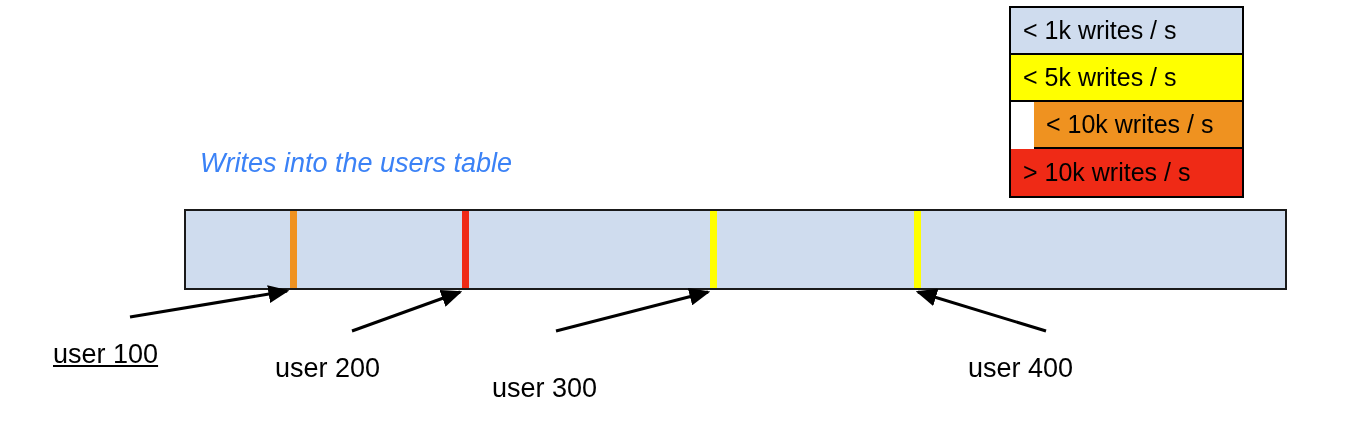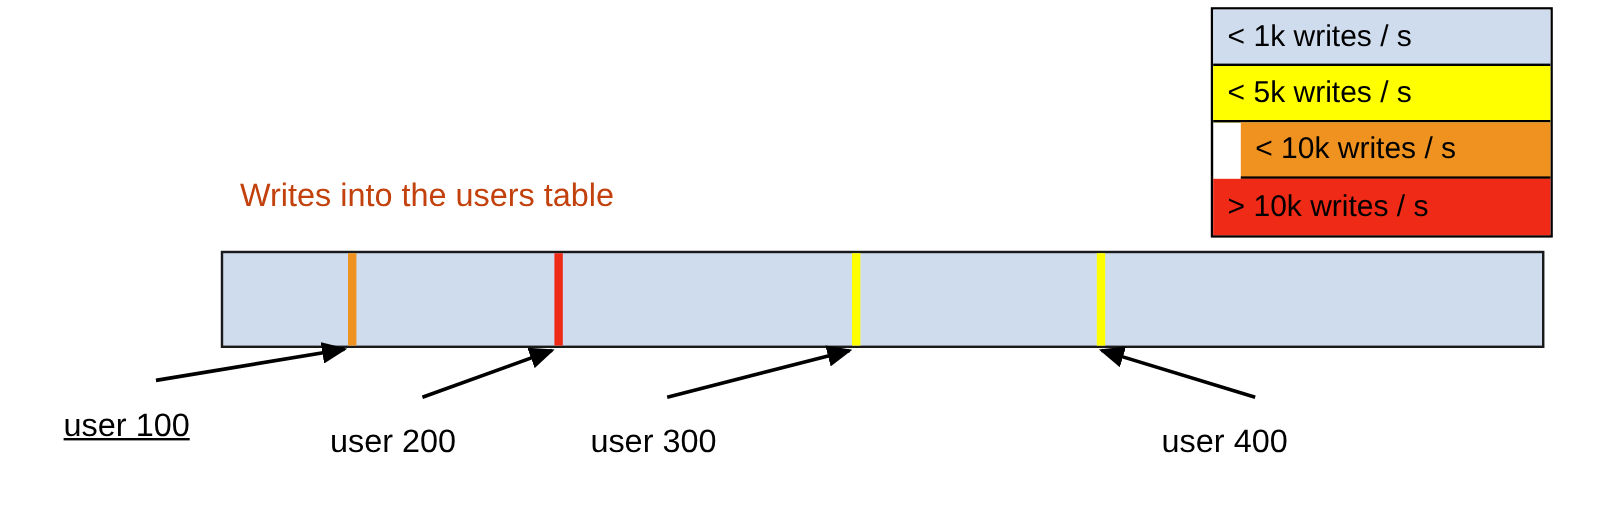--- a/index.html
+++ b/index.html
@@ -14,21 +14,21 @@
     background: #ffffff;
     font-family: "Liberation Sans", sans-serif;
     overflow: hidden;
   }
 
   
   .legend {
     position: absolute;
     left: 1009px;
     top: 6px;
-    width: 285px;
+    width: 235px;
     border: 2px solid #000000;
     box-sizing: border-box;
     background: #ffffff;
   }
   .legend-row {
     height: 47px;
     box-sizing: border-box;
     border-bottom: 2px solid #000000;
     display: flex;
     align-items: center;
@@ -41,22 +41,23 @@
     line-height: 1;
     white-space: nowrap;
   }
 
   
   .chart-title {
     position: absolute;
     left: 200px;
     top: 148px;
     font-size: 27px;
-    color: #c2410c;
+    color: #3b82f6;
     white-space: nowrap;
+    font-style: italic;
   }
 
   
   .bar {
     position: absolute;
     left: 184px;
     top: 209px;
     width: 1103px;
     height: 81px;
     box-sizing: border-box;
@@ -124,16 +125,16 @@
       </marker>
     </defs>
     <line x1="130" y1="317" x2="287" y2="291" stroke="#000000" stroke-width="3" marker-end="url(#arrowhead)"></line>
     <line x1="352" y1="331" x2="460" y2="292" stroke="#000000" stroke-width="3" marker-end="url(#arrowhead)"></line>
     <line x1="556" y1="331" x2="708" y2="292" stroke="#000000" stroke-width="3" marker-end="url(#arrowhead)"></line>
     <line x1="1046" y1="331" x2="918" y2="292" stroke="#000000" stroke-width="3" marker-end="url(#arrowhead)"></line>
   </svg>
 
   <div class="user-label" style="left:53px;  top:339px;text-decoration:underline;">user 100</div>
   <div class="user-label" style="left:275px; top:353px;">user 200</div>
-  <div class="user-label" style="left:492px; top:353px;">user 300</div>
+  <div class="user-label" style="left:492px; top:373px;">user 300</div>
   <div class="user-label" style="left:968px; top:353px;">user 400</div>
 
 </div>
 
 </body></html>

